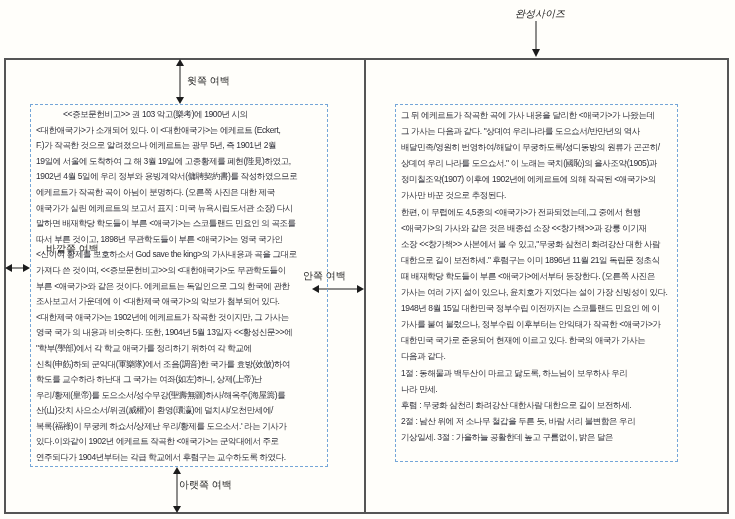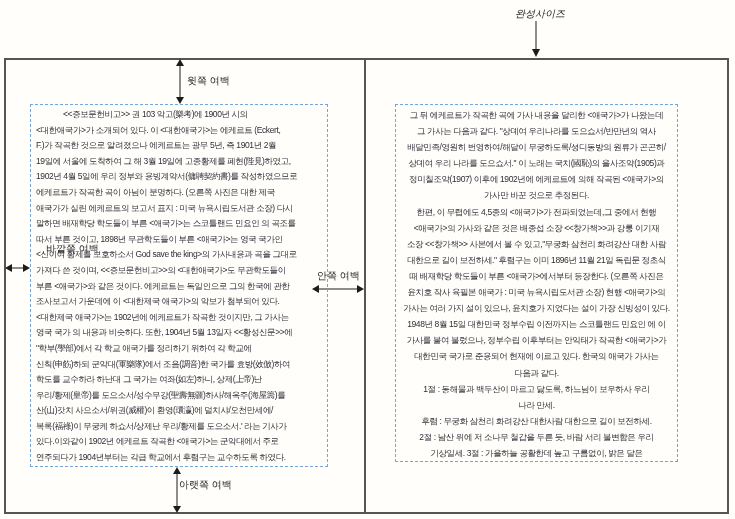--- a/index.html
+++ b/index.html
@@ -33,21 +33,21 @@
     letter-spacing: -0.4px;
   }
   .textbox-left {
     left: 30px; top: 104px;
     width: 298px; height: 363px;
   }
   .textbox-left .text-line { line-height: 15.6px; }
   .textbox-left .text-line:first-child { text-indent: 27px; }
   .textbox-right {
     left: 395px; top: 104px;
-    width: 283px; height: 358px; text-align: center;
+    width: 283px; height: 358px;
   }
   .textbox-right .text-line { line-height: 16.1px; }
   .text-line {
     white-space: nowrap;
     overflow: hidden;
   }
   .diagram-label {
     position: absolute;
     color: #1c1c1c;
     font-size: 10px;
@@ -81,21 +81,21 @@
 
 <div class="diagram-label" style="left:6px; top:242px;padding-left:40px;">바깥쪽 여백</div>
 <div class="arrow" style="left:5px; top:262px;">
   <svg width="25" height="12" viewBox="0 0 25 12">
     <line x1="4" y1="6" x2="21" y2="6" stroke="#1c1c1c" stroke-width="1"></line>
     <polygon points="0,6 7,2 7,10" fill="#1c1c1c"></polygon>
     <polygon points="25,6 18,2 18,10" fill="#1c1c1c"></polygon>
   </svg>
 </div>
 
-<div class="diagram-label" style="left:317px; top:269px;">안쪽 여백</div>
+<div class="diagram-label" style="left:303px; top:269px;">안쪽 여백</div>
 <div class="arrow" style="left:312px; top:283px;">
   <svg width="52" height="12" viewBox="0 0 52 12">
     <line x1="4" y1="6" x2="48" y2="6" stroke="#1c1c1c" stroke-width="1"></line>
     <polygon points="0,6 7,2 7,10" fill="#1c1c1c"></polygon>
     <polygon points="52,6 45,2 45,10" fill="#1c1c1c"></polygon>
   </svg>
 </div>
 
 <div class="arrow" style="left:171px; top:467px;">
   <svg width="12" height="46" viewBox="0 0 12 46">
@@ -137,21 +137,20 @@
     <div class="text-line">그 가사는 다음과 같다. "상뎨여 우리나라를 도으쇼서/반만년의 역사</div>
     <div class="text-line">배달민족/영원히 번영하여/해달이 무궁하도록/셩디동방의 원류가 곤곤히/</div>
     <div class="text-line">상뎨여 우리 나라를 도으쇼서." 이 노래는 국치(國恥)의 을사조약(1905)과</div>
     <div class="text-line">정미칠조약(1907) 이후에 1902년에 에케르트에 의해 작곡된 &lt;애국가&gt;의</div>
     <div class="text-line">가사만 바꾼 것으로 추정된다.</div>
     <div class="text-line">한편, 이 무렵에도 4,5종의 &lt;애국가&gt;가 전파되었는데,그 중에서 현행</div>
     <div class="text-line">&lt;애국가&gt;의 가사와 같은 것은 배종섭 소장 &lt;&lt;창가책&gt;&gt;과 강릉 이기재</div>
     <div class="text-line">소장 &lt;&lt;창가책&gt;&gt; 사본에서 볼 수 있고,"무궁화 삼천리 화려강산 대한 사람</div>
     <div class="text-line">대한으로 길이 보전하세." 후렴구는 이미 1896년 11월 21일 독립문 정초식</div>
     <div class="text-line">때 배재학당 학도들이 부른 &lt;애국가&gt;에서부터 등장한다. (오른쪽 사진은</div>
-    <div class="text-line">윤치호 작사 육필본 애국가 : 미국 뉴욕시립도서관 소장) 현행 &lt;애국가&gt;의</div>
     <div class="text-line">가사는 여러 가지 설이 있으나, 윤치호가 지었다는 설이 가장 신빙성이 있다.</div>
     <div class="text-line">1948년 8월 15일 대한민국 정부수립 이전까지는 스코틀랜드 민요인 에 이</div>
     <div class="text-line">가사를 붙여 불렀으나, 정부수립 이후부터는 안익태가 작곡한 &lt;애국가&gt;가</div>
     <div class="text-line">대한민국 국가로 준용되어 현재에 이르고 있다. 한국의 애국가 가사는</div>
     <div class="text-line">다음과 같다.</div>
     <div class="text-line">1절 : 동해물과 백두산이 마르고 닳도록, 하느님이 보우하사 우리</div>
     <div class="text-line">나라 만세.</div>
     <div class="text-line">후렴 : 무궁화 삼천리 화려강산 대한사람 대한으로 길이 보전하세.</div>
     <div class="text-line">2절 : 남산 위에 저 소나무 철갑을 두른 듯, 바람 서리 불변함은 우리</div>
     <div class="text-line">기상일세. 3절 : 가을하늘 공활한데 높고 구름없이, 밝은 달은</div>

